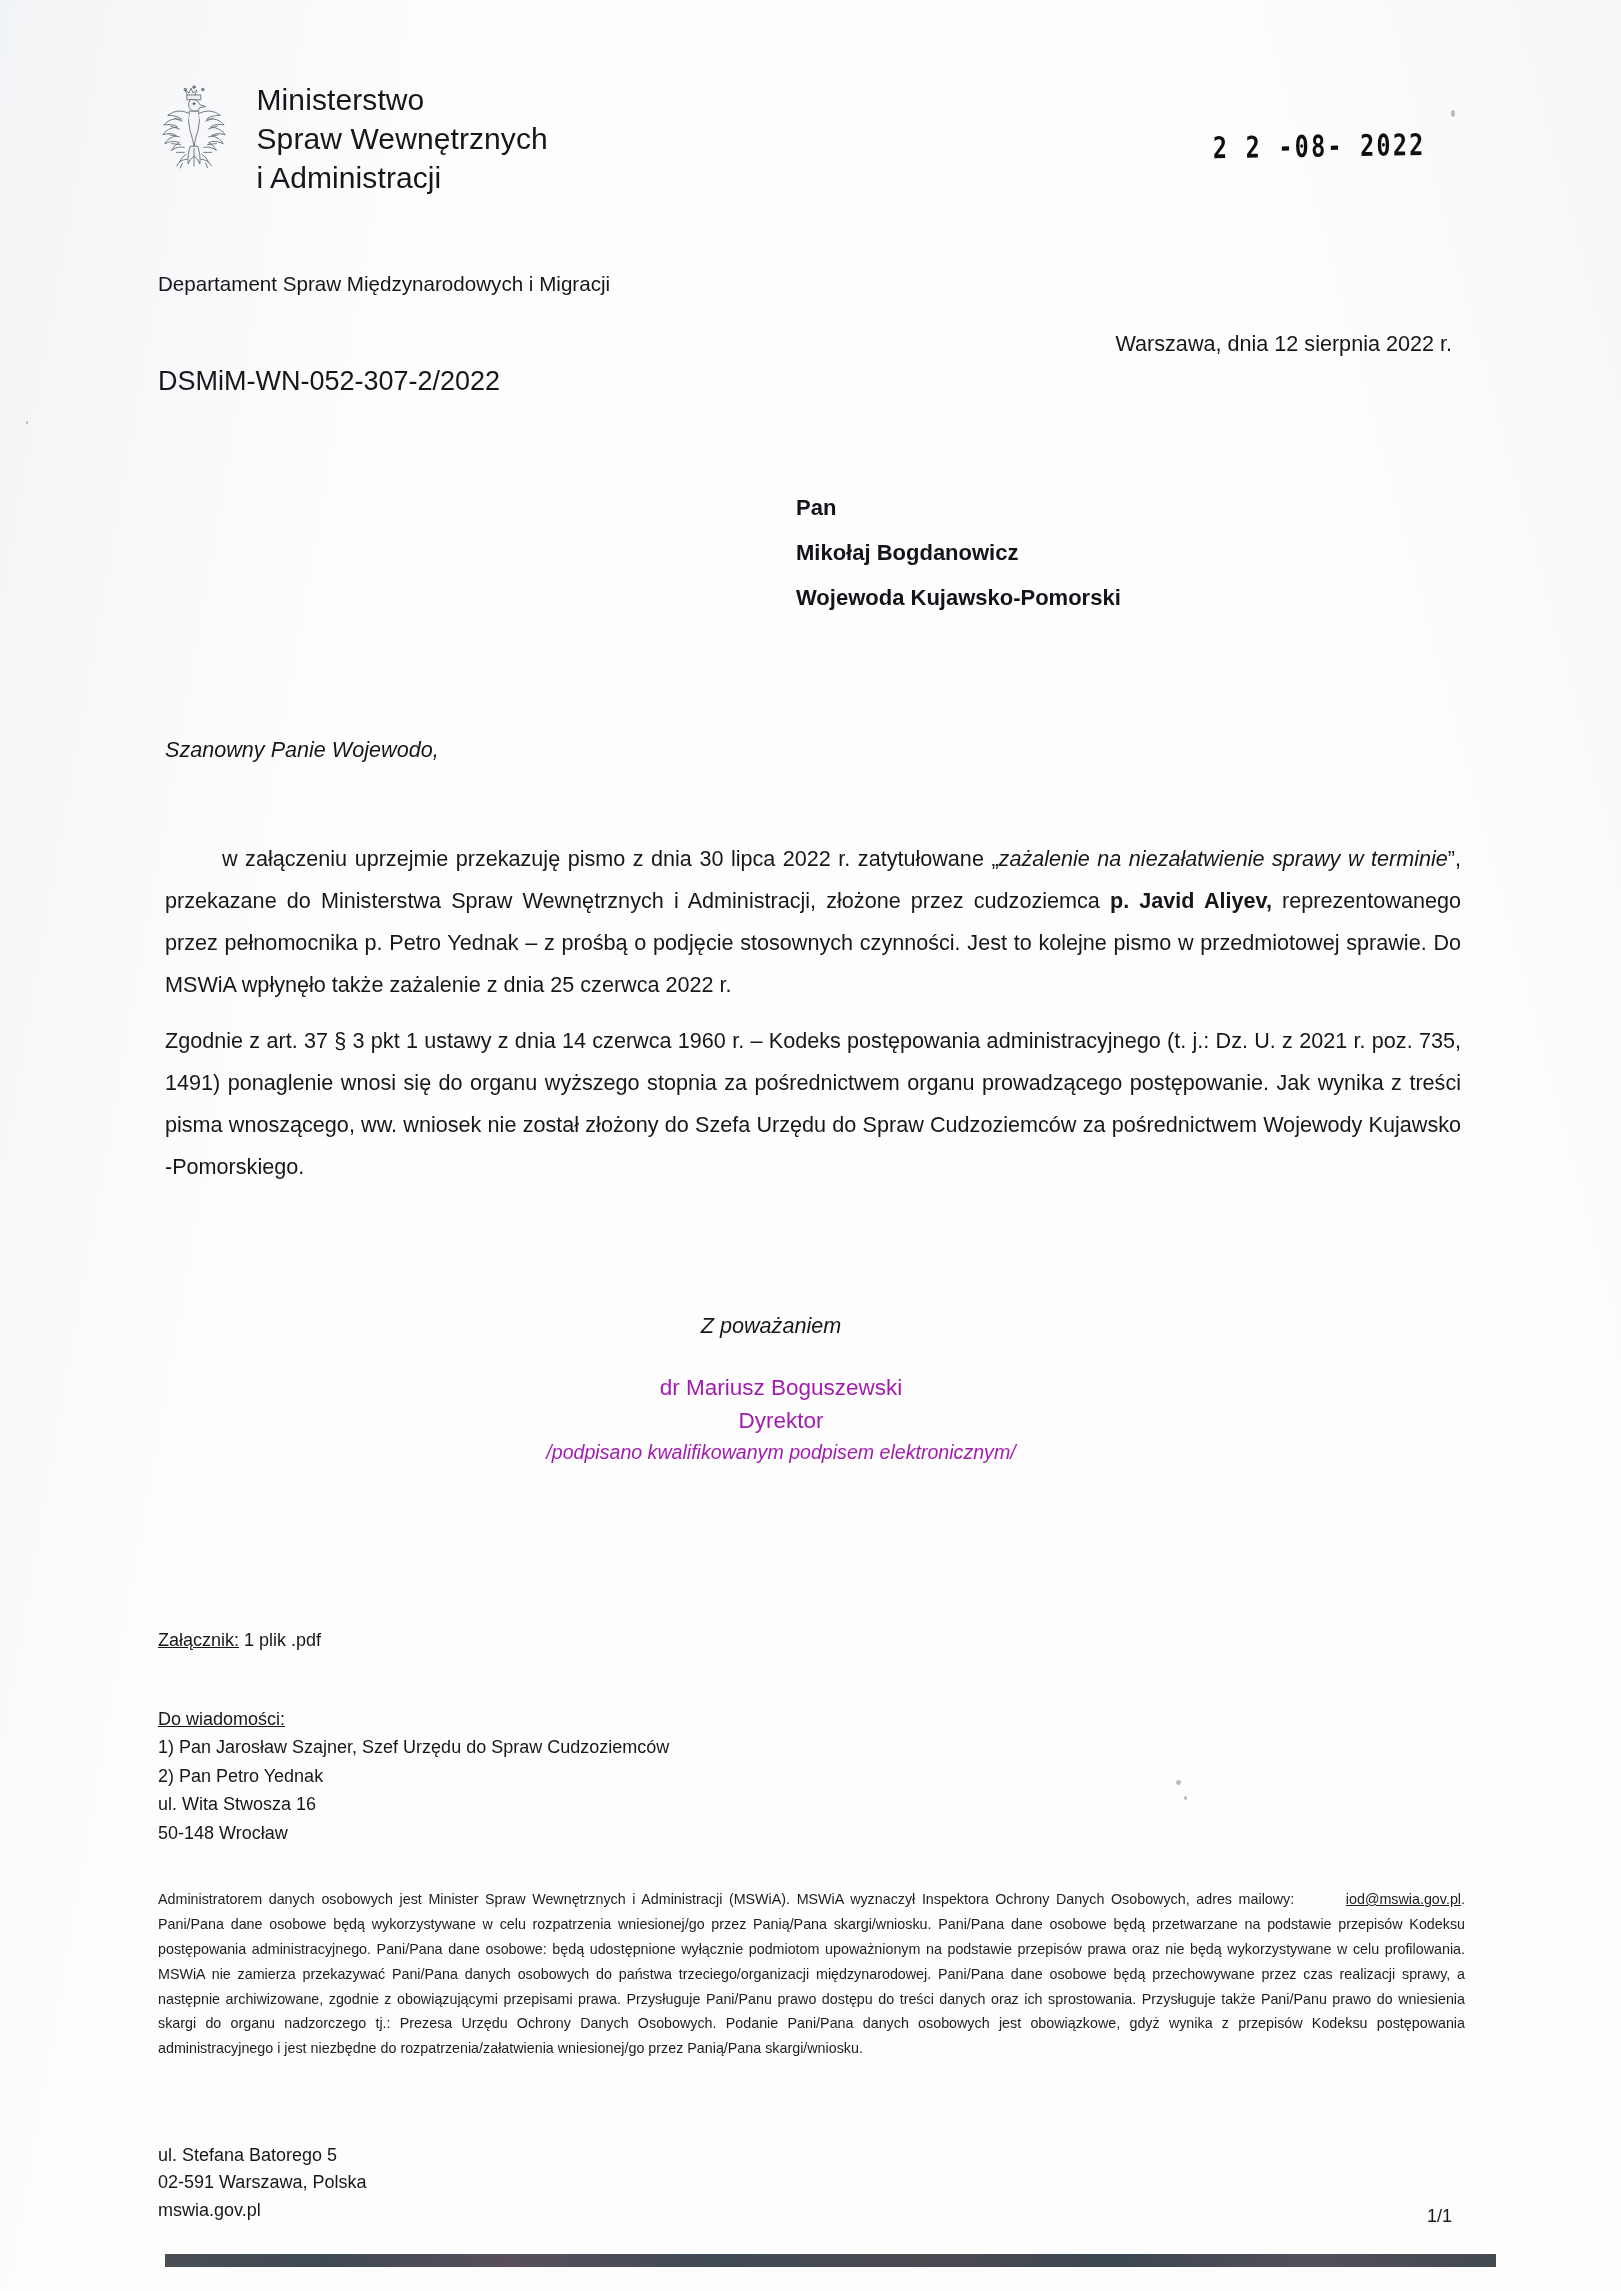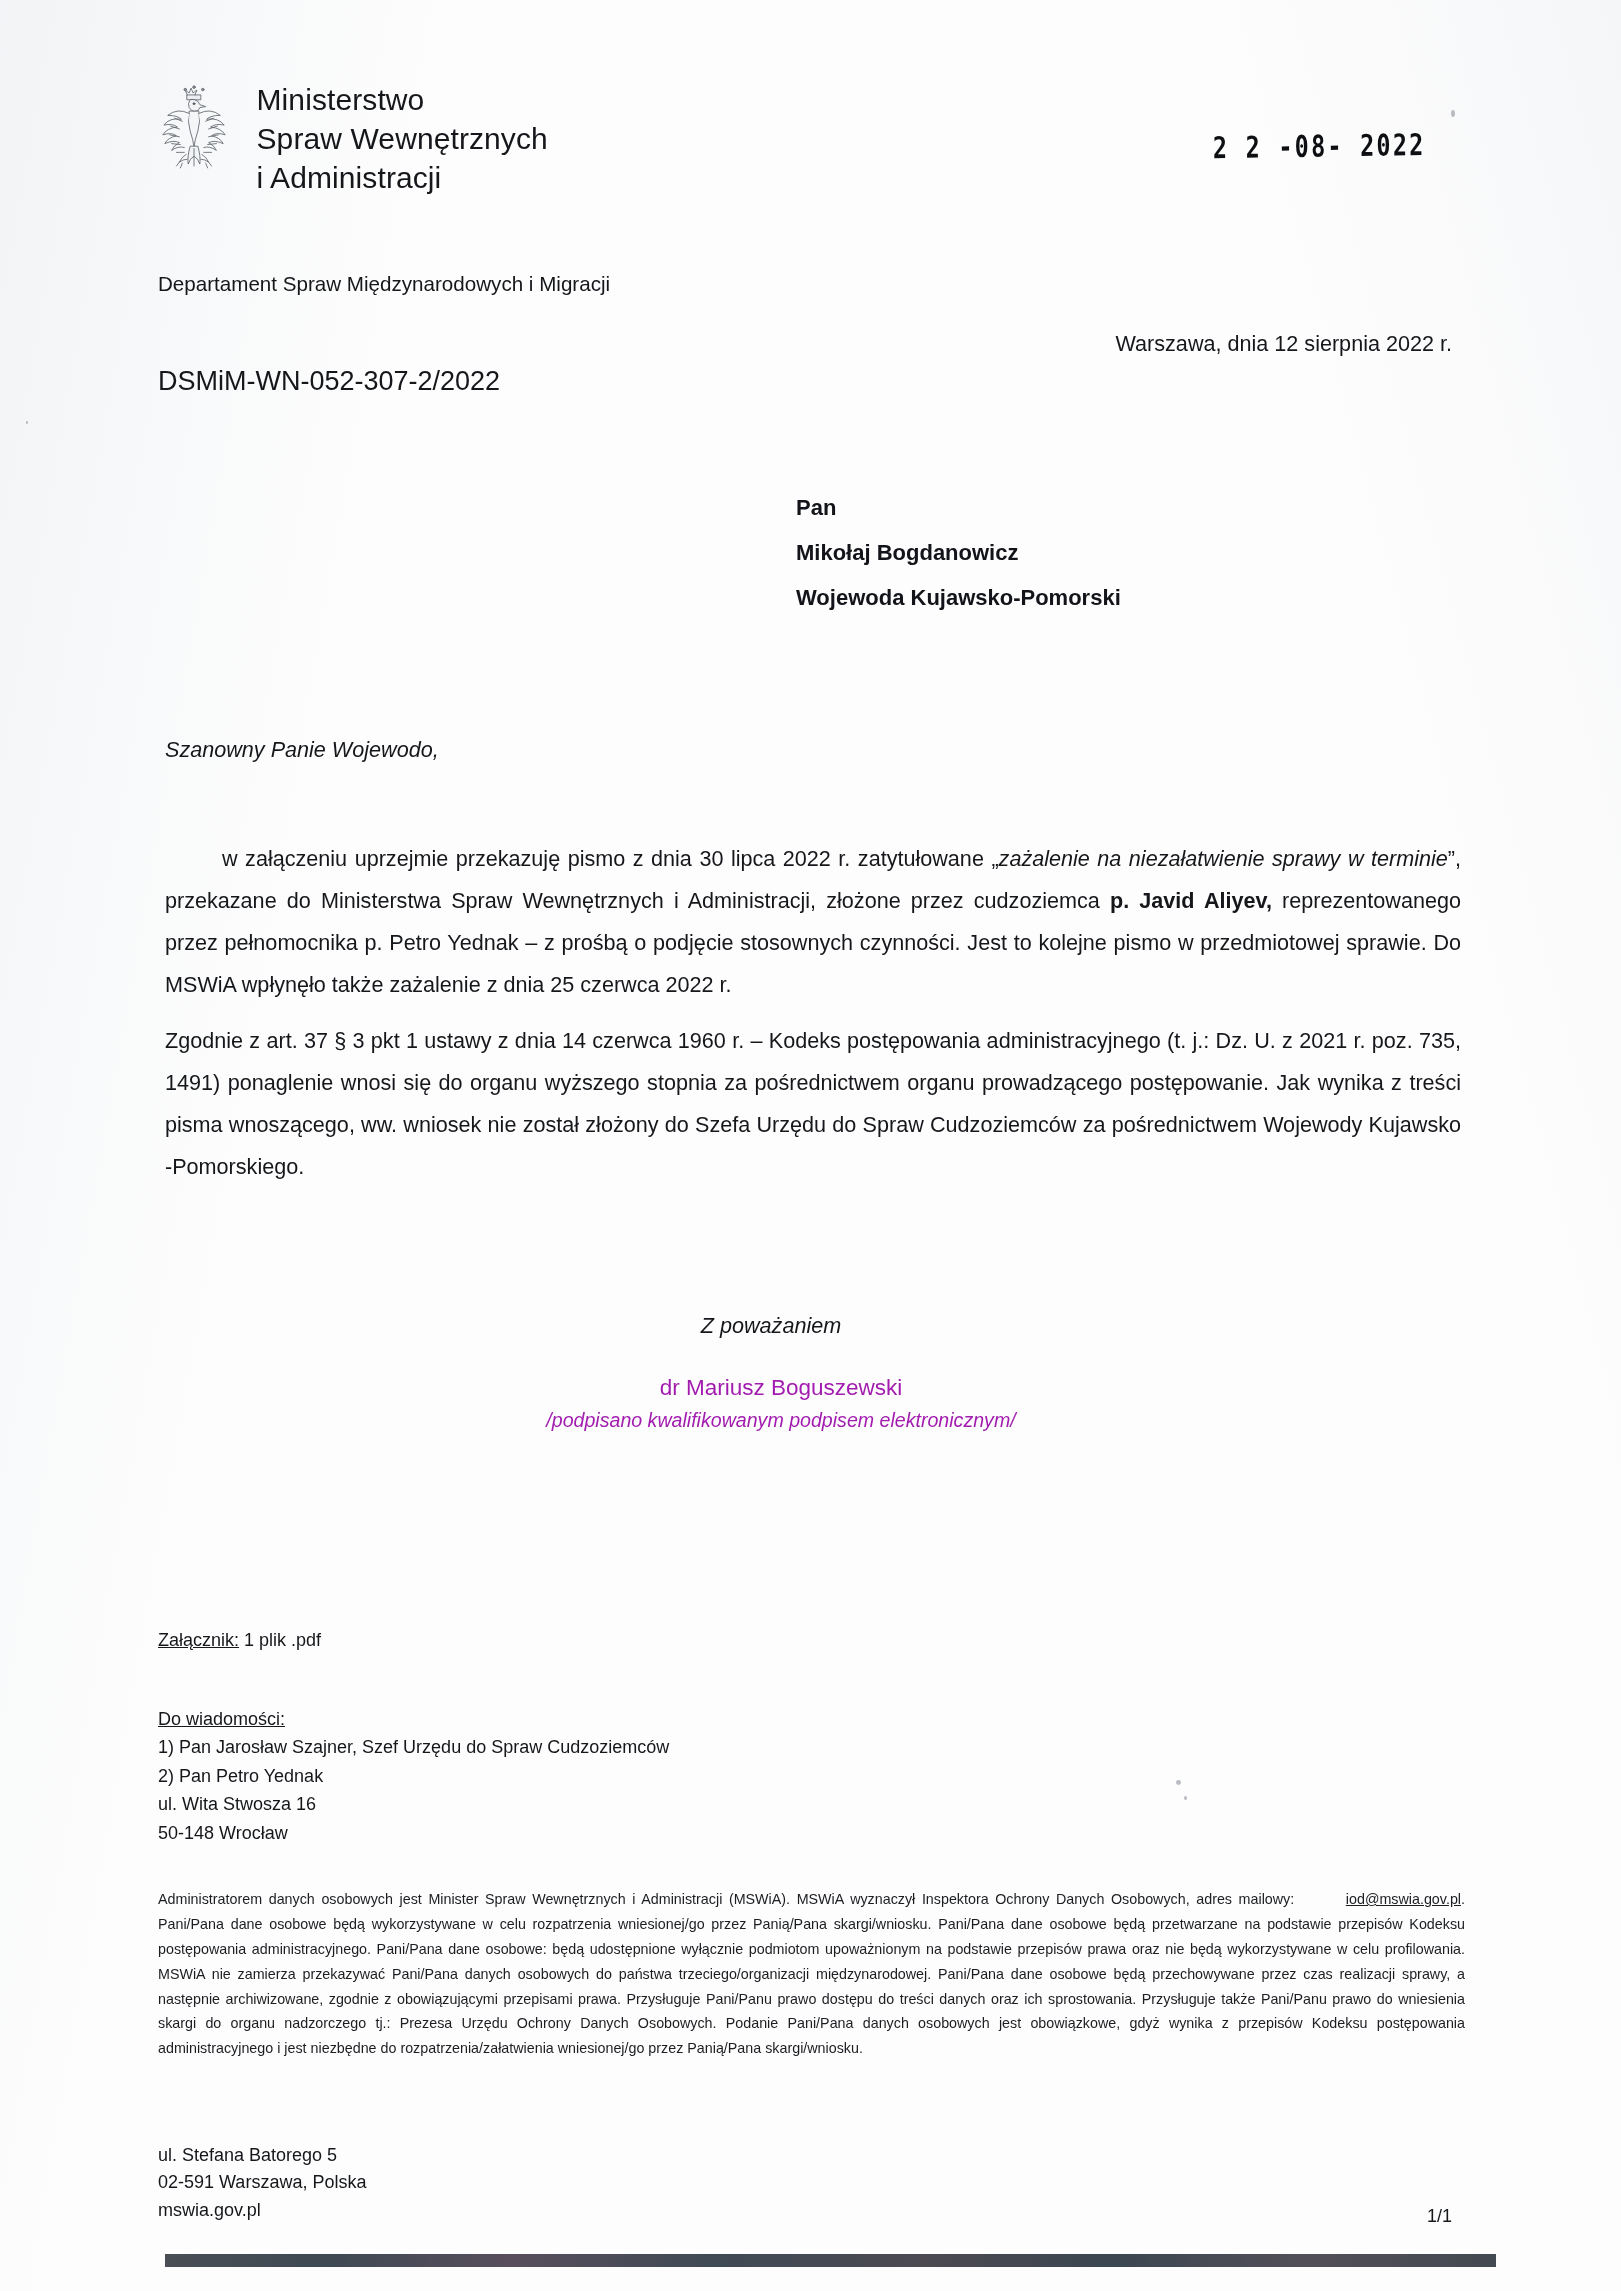--- a/index.html
+++ b/index.html
@@ -275,20 +275,21 @@
 
     <div class="body-block">
       <p class="p-indent"><span>w załączeniu uprzejmie przekazuję pismo z dnia 30 lipca 2022 r. zatytułowane </span><span>„</span><i>zażalenie na niezałatwienie sprawy w terminie</i><span>”</span><span>, przekazane do Ministerstwa Spraw Wewnętrznych i Administracji, złożone przez cudzoziemca </span><b>p. Javid Aliyev,</b><span> reprezentowanego przez pełnomocnika p. Petro Yednak – z prośbą o podjęcie stosownych czynności. Jest to kolejne pismo w przedmiotowej sprawie. Do MSWiA wpłynęło także zażalenie z dnia 25 czerwca 2022 r.</span></p>
 
       <p>Zgodnie z art. 37 § 3 pkt 1 ustawy z dnia 14 czerwca 1960 r. – Kodeks postępowania administracyjnego (t. j.: Dz. U. z 2021 r. poz. 735, 1491) ponaglenie wnosi się do organu wyższego stopnia za pośrednictwem organu prowadzącego postępowanie. Jak wynika z treści pisma wnoszącego, ww. wniosek nie został złożony do Szefa Urzędu do Spraw Cudzoziemców za pośrednictwem Wojewody Kujawsko -Pomorskiego.</p>
     </div>
 
     <div class="sign-regards">Z poważaniem</div>
     <div class="sign-block">
       <div class="sign-name">dr Mariusz Boguszewski</div>
+      <div class="sign-role">Dyrektor</div>
       <div class="sign-note">/podpisano kwalifikowanym podpisem elektronicznym/</div>
     </div>
 
     <div class="attach"><u>Załącznik:</u><span> 1 plik .pdf</span></div>
 
     <div class="cc">
       <div><u>Do wiadomości:</u></div>
       <div>1) Pan Jarosław Szajner, Szef Urzędu do Spraw Cudzoziemców</div>
       <div>2) Pan Petro Yednak</div>
       <div>ul. Wita Stwosza 16</div>

